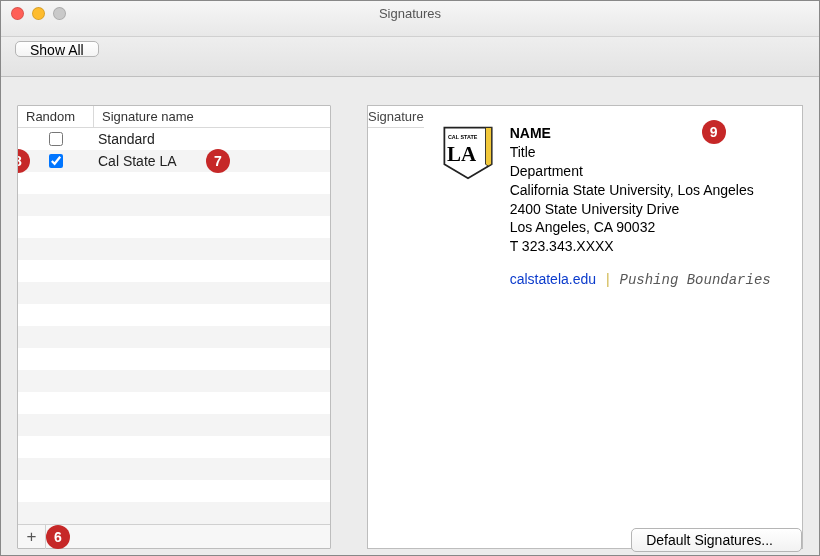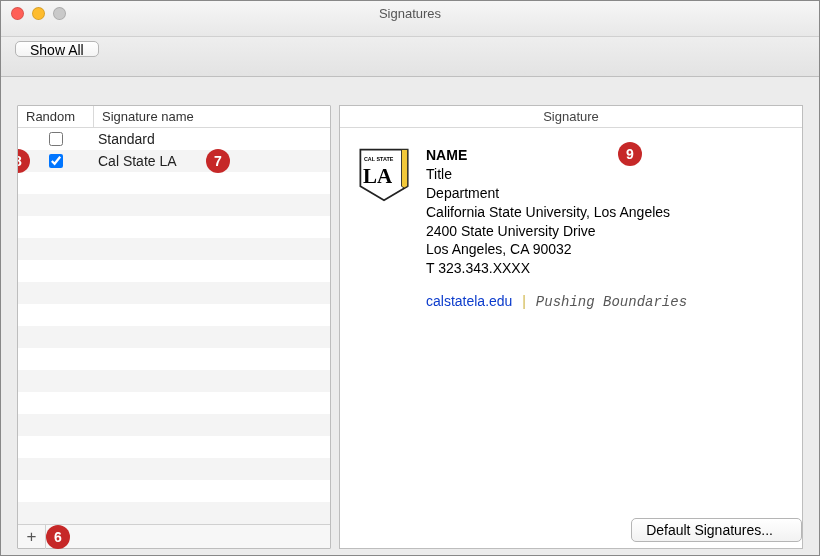--- a/index.html
+++ b/index.html
@@ -155,21 +155,22 @@
     line-height: 17px;
     color: #555;
     cursor: default;
     padding: 0;
   }
   .right-pane {
     flex: 1;
     background: #fff;
     border: 1px solid #bdbdbd;
     display: flex;
-    flex-direction: column;
+    flex-direction: row;
+    margin-left: 28px;
   }
   .right-header {
     height: 22px;
     text-align: center;
     line-height: 22px;
     font-size: 13px;
     color: #444;
     border-bottom: 1px solid #d9d9d9;
     background: #fff;
   }
@@ -202,21 +203,21 @@
     color: #575757;
     font-size: 14px;
   }
   .divider {
     color: #d0b64a;
     padding: 0 6px;
   }
   .bottom-bar {
     position: absolute;
     right: 18px;
-    bottom: 14px;
+    bottom: 4px;
   }
   .default-btn {
     height: 24px;
     padding: 0 28px 0 14px;
     font-size: 14px;
     background: linear-gradient(#ffffff, #f2f2f2);
     border: 1px solid #b5b5b5;
     border-radius: 5px;
     cursor: default;
   }

